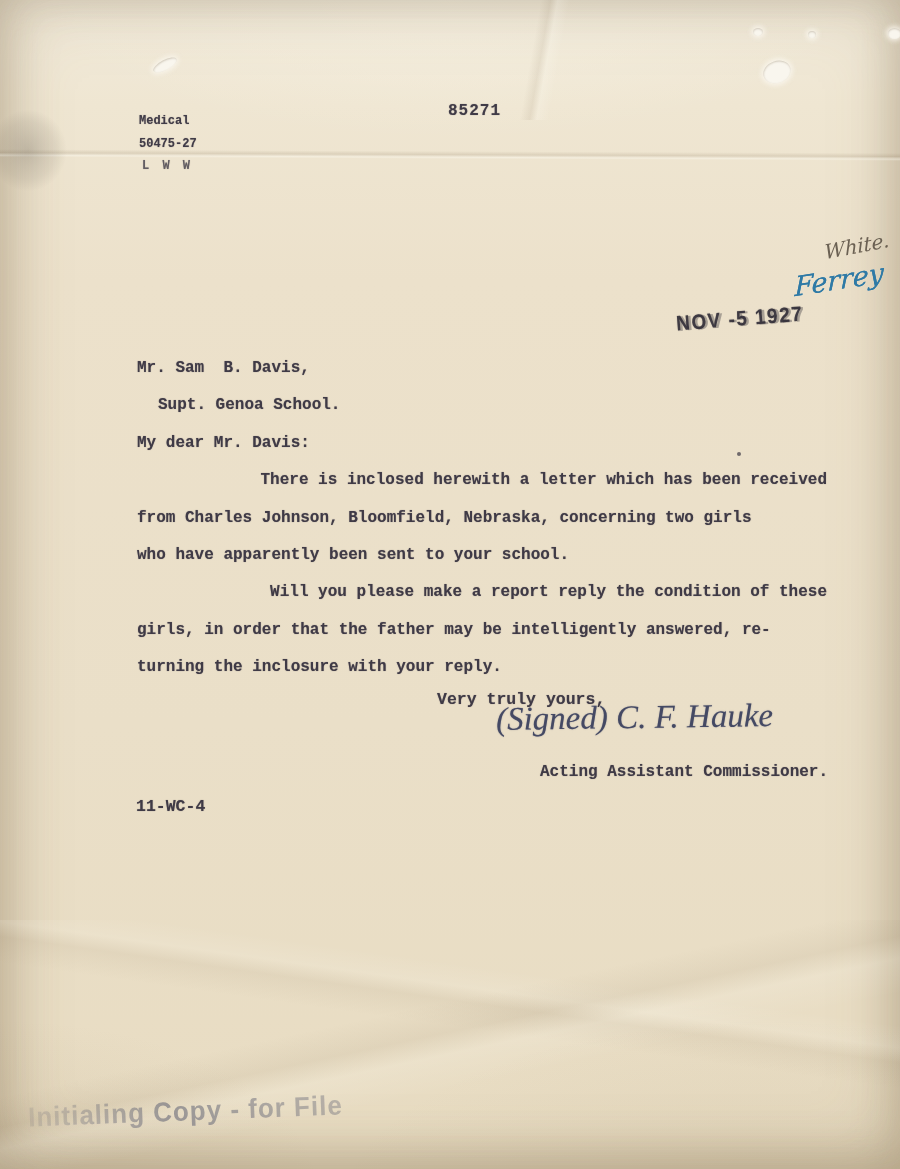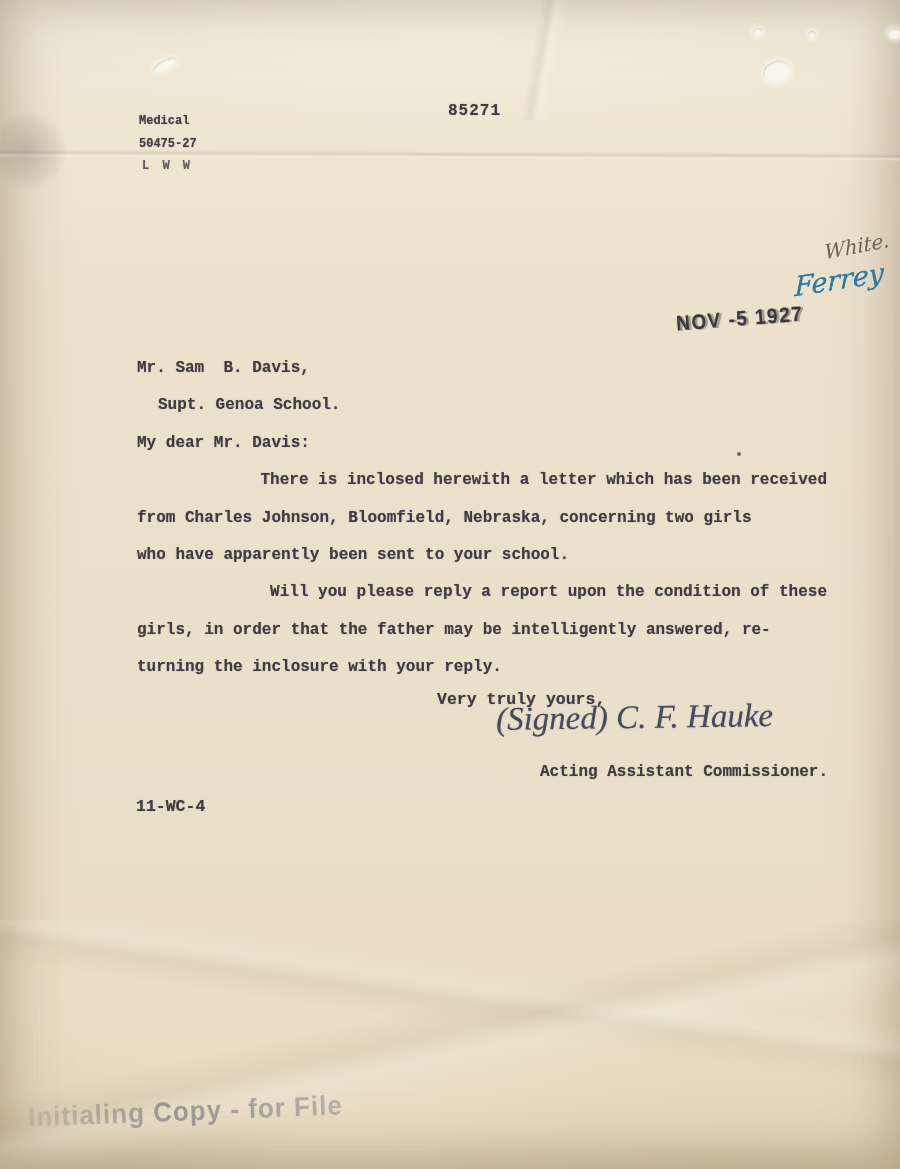--- a/index.html
+++ b/index.html
@@ -148,21 +148,21 @@
 
   <div class="date-stamp">NOV -5 1927</div>
 
   <div class="letter">
     <div class="tw tline">Mr. Sam  B. Davis,</div>
     <div class="tw tline sub">Supt. Genoa School.</div>
     <div class="tw tline">My dear Mr. Davis:</div>
     <div class="tw tline indent">There is inclosed herewith a letter which has been received</div>
     <div class="tw tline">from Charles Johnson, Bloomfield, Nebraska, concerning two girls</div>
     <div class="tw tline">who have apparently been sent to your school.</div>
-    <div class="tw tline indent">Will you please reply a report upon the condition of these</div>
+    <div class="tw tline indent">Will you please make a report reply the condition of these</div>
     <div class="tw tline">girls, in order that the father may be intelligently answered, re-</div>
     <div class="tw tline">turning the inclosure with your reply.</div>
   </div>
 
   <div class="tw closing">Very truly yours,</div>
   <div class="signature">(Signed) C. F. Hauke</div>
   <div class="tw signer-title">Acting Assistant Commissioner.</div>
   <div class="tw ref">11-WC-4</div>
 
   <div class="file-stamp">Initialing Copy - for File</div>

